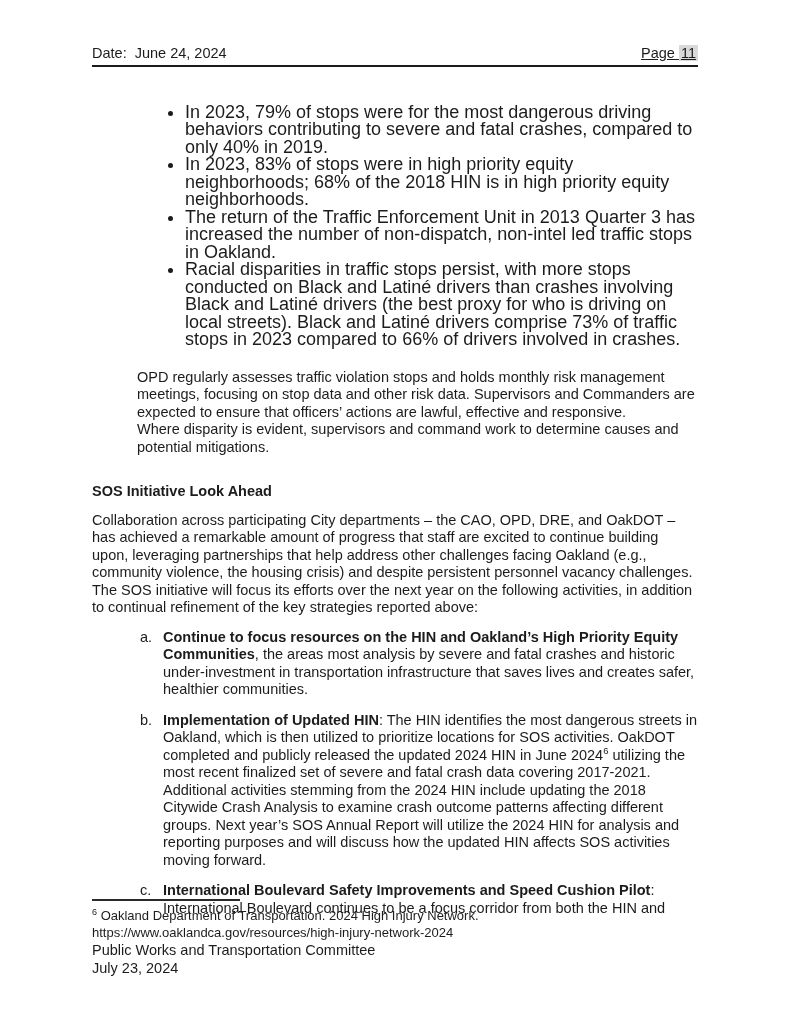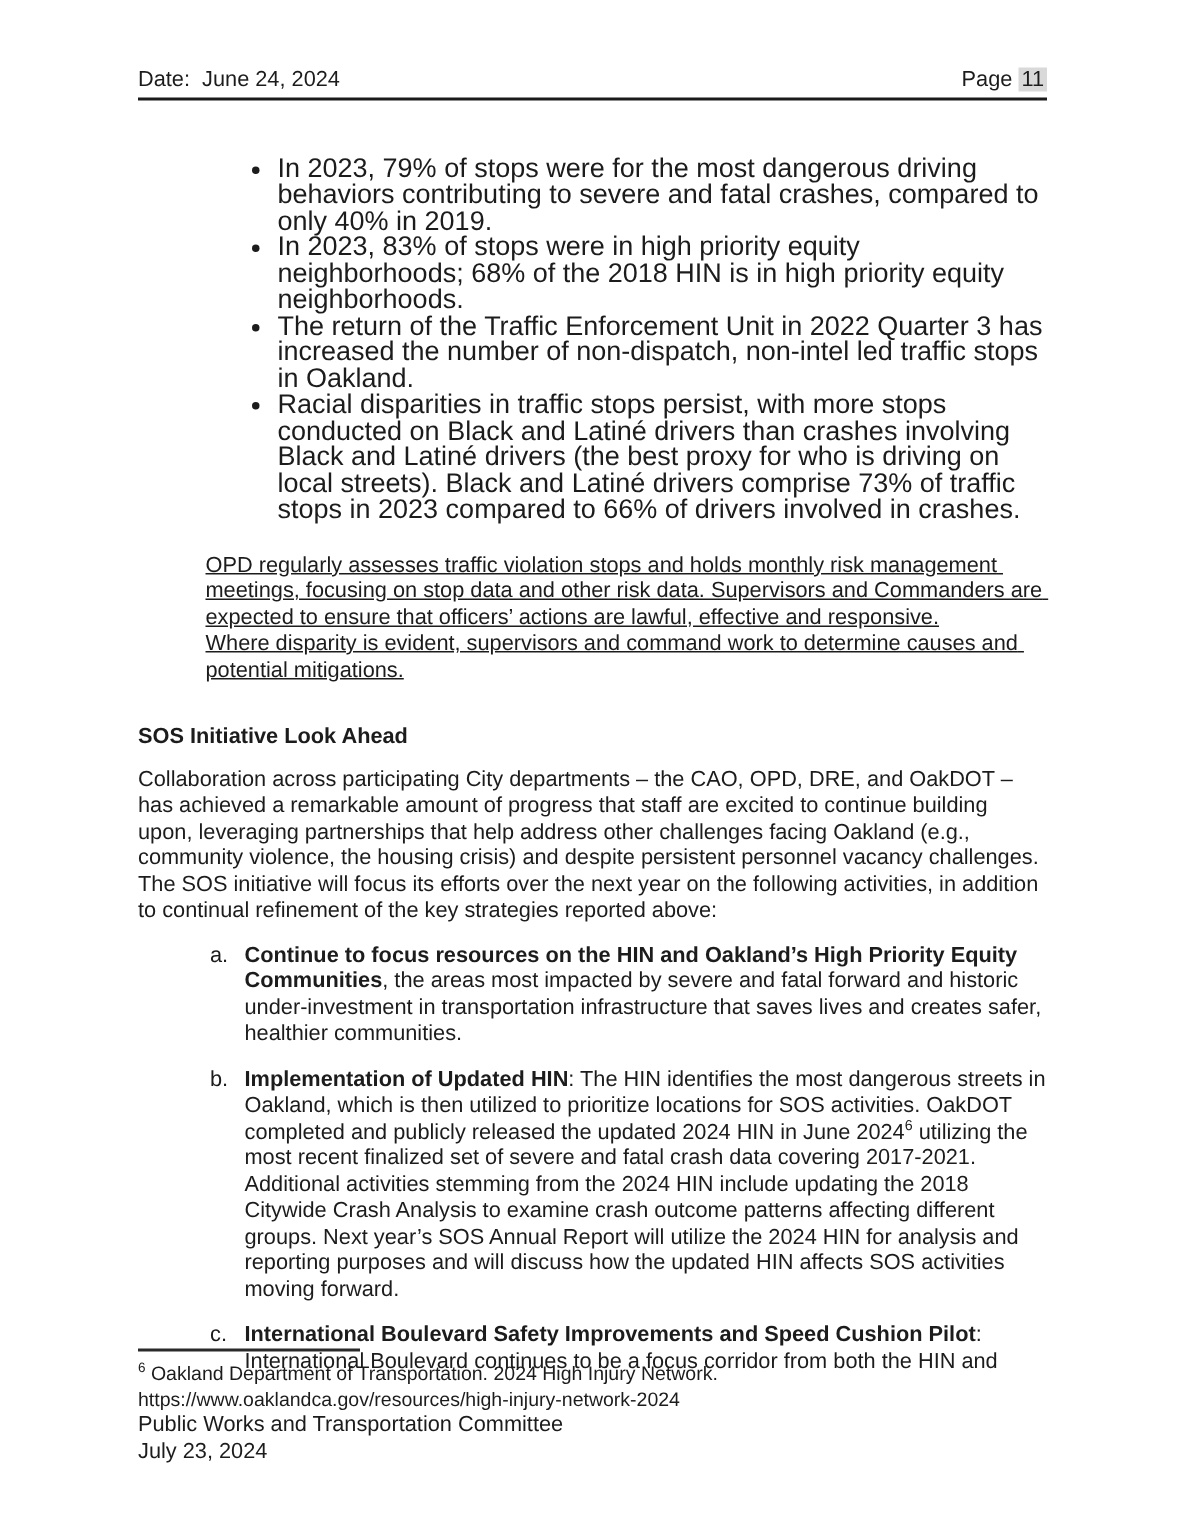--- a/index.html
+++ b/index.html
@@ -31,20 +31,21 @@
     line-height: 17.5px;
     white-space: pre-wrap;
   }
   .header-line.third {
     display: flex;
     justify-content: space-between;
     align-items: baseline;
   }
   .page-num {
     white-space: nowrap;
+    text-decoration: underline;
   }
   .page-num-shaded {
     background: #d9d9d9;
     padding: 0 2px;
   }
   
   .para {
     font-size: 14.5px;
     line-height: 17.5px;
     margin: 0;
@@ -57,21 +58,20 @@
   }
   ul.bullets li {
     font-size: 18px;
     line-height: 17.5px;
     margin: 0;
     padding: 0;
   }
   .opd-para {
     margin-top: 20px;
     margin-left: 45px;
-    text-decoration: underline;
   }
   h3.section-heading {
     font-size: 14.5px;
     line-height: 17.5px;
     font-weight: bold;
     margin: 27px 0 0 0;
   }
   .intro-para {
     margin-top: 11px;
   }
@@ -135,35 +135,35 @@
     <div class="header">
       <div class="header-line third">
         <span>Date:  June 24, 2024</span>
         <span class="page-num"><span>Page </span><span class="page-num-shaded">11</span></span>
       </div>
     </div>
 
     <ul class="bullets">
       <li class="para">In 2023, 79% of stops were for the most dangerous driving behaviors contributing to severe and fatal crashes, compared to only 40% in 2019.</li>
       <li class="para">In 2023, 83% of stops were in high priority equity neighborhoods; 68% of the 2018 HIN is in high priority equity neighborhoods.</li>
-      <li class="para">The return of the Traffic Enforcement Unit in 2022 Quarter 3 has increased the number of non-dispatch, non-intel led traffic stops in Oakland.</li>
+      <li class="para">The return of the Traffic Enforcement Unit in 2013 Quarter 3 has increased the number of non-dispatch, non-intel led traffic stops in Oakland.</li>
       <li class="para">Racial disparities in traffic stops persist, with more stops conducted on Black and Latiné drivers than crashes involving Black and Latiné drivers (the best proxy for who is driving on local streets). Black and Latiné drivers comprise 73% of traffic stops in 2023 compared to 66% of drivers involved in crashes.</li>
     </ul>
 
     <p class="para opd-para">OPD regularly assesses traffic violation stops and holds monthly risk management meetings, focusing on stop data and other risk data. Supervisors and Commanders are expected to ensure that officers’ actions are lawful, effective and responsive.
 Where disparity is evident, supervisors and command work to determine causes and potential mitigations.</p>
 
     <h3 class="section-heading">SOS Initiative Look Ahead</h3>
 
     <p class="para intro-para">Collaboration across participating City departments – the CAO, OPD, DRE, and OakDOT – has achieved a remarkable amount of progress that staff are excited to continue building upon, leveraging partnerships that help address other challenges facing Oakland (e.g., community violence, the housing crisis) and despite persistent personnel vacancy challenges. The SOS initiative will focus its efforts over the next year on the following activities, in addition to continual refinement of the key strategies reported above:</p>
 
     <ol class="lettered">
       <li>
         <span class="marker">a.</span>
-        <span class="item-text"><b>Continue to focus resources on the HIN and Oakland’s High Priority Equity Communities</b><span>, the areas most impacted by severe and fatal forward and historic under-investment in transportation infrastructure that saves lives and creates safer, healthier communities.</span><sup class="fn-ref"></sup><span></span></span>
+        <span class="item-text"><b>Continue to focus resources on the HIN and Oakland’s High Priority Equity Communities</b><span>, the areas most analysis by severe and fatal crashes and historic under-investment in transportation infrastructure that saves lives and creates safer, healthier communities.</span><sup class="fn-ref"></sup><span></span></span>
       </li>
       <li>
         <span class="marker">b.</span>
         <span class="item-text"><b>Implementation of Updated HIN</b><span>: The HIN identifies the most dangerous streets in Oakland, which is then utilized to prioritize locations for SOS activities. OakDOT completed and publicly released the updated 2024 HIN in June 2024</span><sup class="fn-ref">6</sup><span> utilizing the most recent finalized set of severe and fatal crash data covering 2017-2021. Additional activities stemming from the 2024 HIN include updating the 2018 Citywide Crash Analysis to examine crash outcome patterns affecting different groups. Next year’s SOS Annual Report will utilize the 2024 HIN for analysis and reporting purposes and will discuss how the updated HIN affects SOS activities moving forward.</span></span>
       </li>
       <li>
         <span class="marker">c.</span>
         <span class="item-text"><b>International Boulevard Safety Improvements and Speed Cushion Pilot</b><span>: International Boulevard continues to be a focus corridor from both the HIN and</span><sup class="fn-ref"></sup><span></span></span>
       </li>
     </ol>

